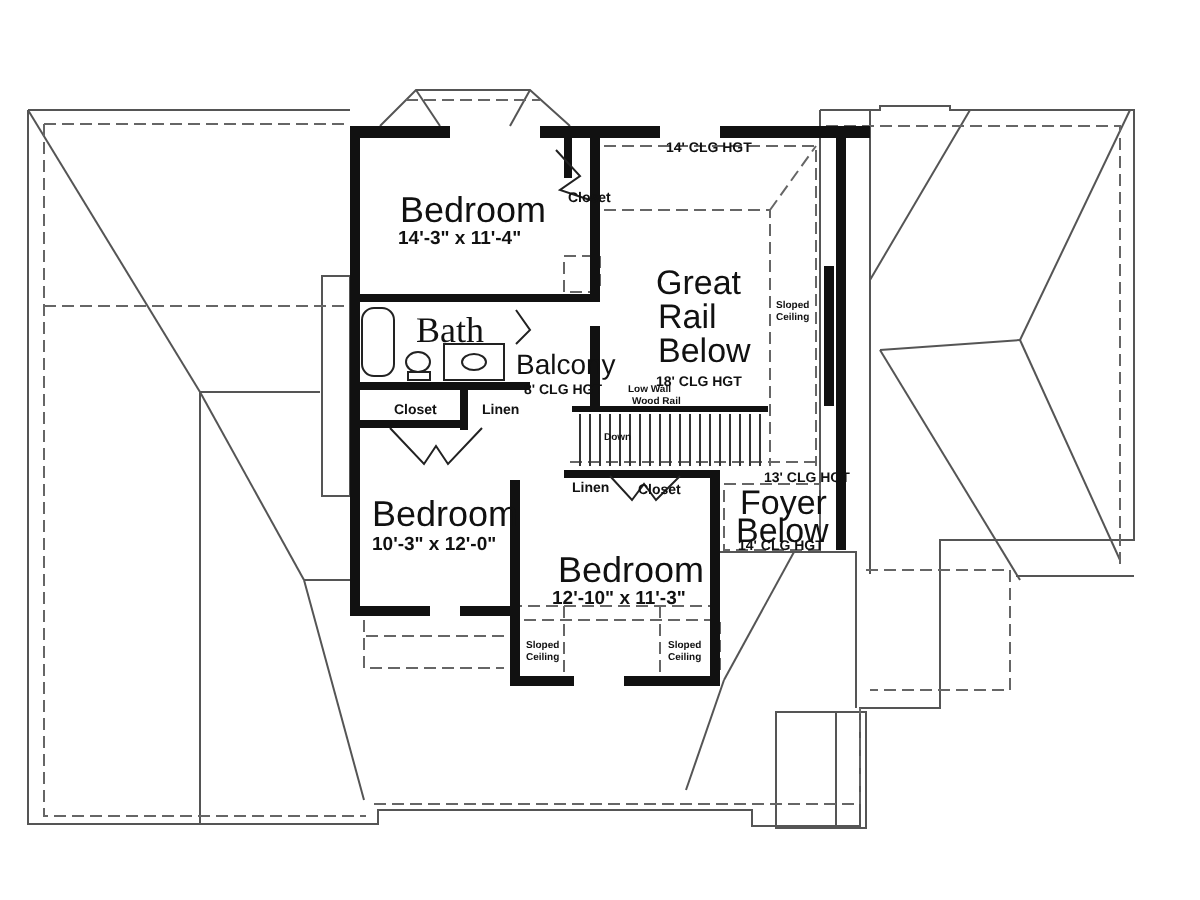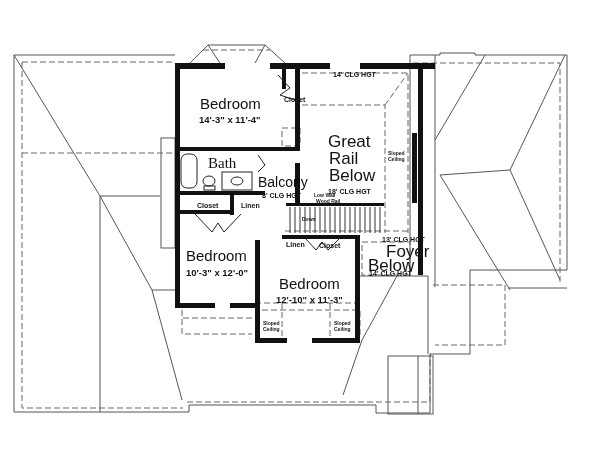--- a/index.html
+++ b/index.html
@@ -1,19 +1,19 @@
 <!DOCTYPE html>
 <html><head>
 <meta charset="utf-8">
 <style>
   html,body{margin:0;padding:0;background:#ffffff;}
   body{width:600px;height:450px;overflow:hidden;position:relative;font-family:"Liberation Sans",sans-serif;}
   #plan{position:absolute;left:0;top:0;width:600px;height:450px;}
   .lbl{position:absolute;color:#111;font-family:"Liberation Sans",sans-serif;text-align:center;white-space:nowrap;line-height:1;}
-  .room{font-size:15px;}
+  .room{font-size:18px;}
   .dim{font-size:9.5px;font-weight:bold;}
   .small{font-size:7px;font-weight:bold;}
   .tiny{font-size:5px;font-weight:bold;}
   .big{font-size:17px;line-height:1.05;}
 </style>
 </head>
 <body>
 
 <svg id="plan" viewBox="0 0 600 450" xmlns="http://www.w3.org/2000/svg">
   <g fill="none" stroke="#555" stroke-width="1">
@@ -165,15 +165,15 @@
 <div class="lbl tiny" style="left:302px;top:217px;">Down</div>
 
 <div class="lbl tiny" style="left:388px;top:151px;">Sloped</div>
 <div class="lbl tiny" style="left:388px;top:157px;">Ceiling</div>
 <div class="lbl tiny" style="left:263px;top:321px;">Sloped</div>
 <div class="lbl tiny" style="left:263px;top:327px;">Ceiling</div>
 <div class="lbl tiny" style="left:334px;top:321px;">Sloped</div>
 <div class="lbl tiny" style="left:334px;top:327px;">Ceiling</div>
 
 <div class="lbl small" style="left:382px;top:236px;">13' CLG HGT</div>
-<div class="lbl big" style="left:370px;top:243px;margin-left:16px;">Foyer</div>
+<div class="lbl big" style="left:370px;top:243px;">Foyer</div>
 <div class="lbl big" style="left:368px;top:257px;">Below</div>
 <div class="lbl small" style="left:369px;top:270px;">14' CLG HGT</div>
 
 </body></html>

